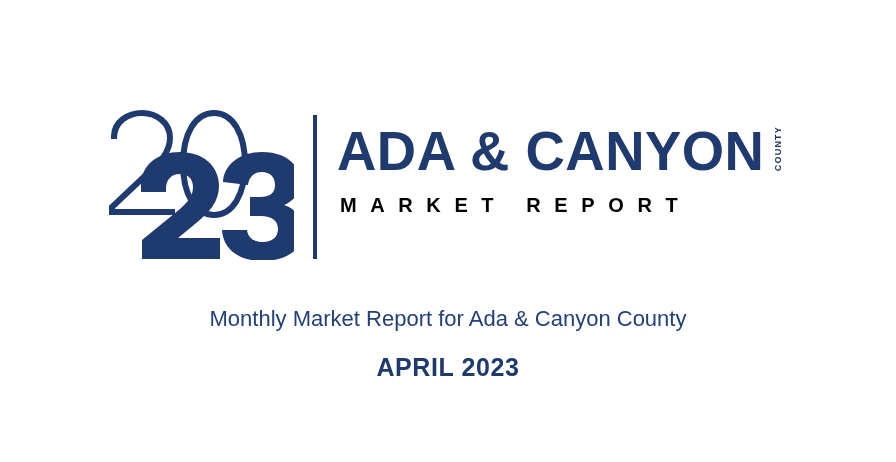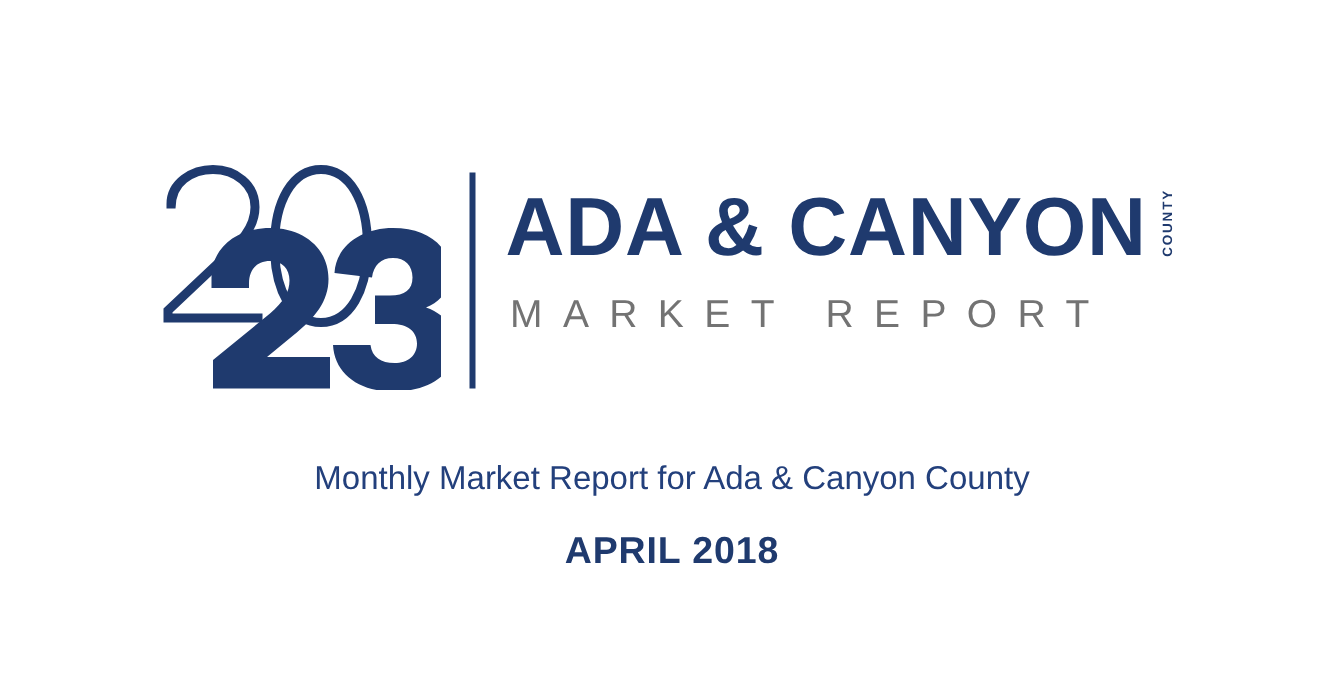--- a/index.html
+++ b/index.html
@@ -89,23 +89,23 @@
     margin-left: 5px;
     margin-top: 2px;
     line-height: 1;
   }
 
   .logo-subtitle {
     position: absolute;
     left: 3px;
     top: 86px;
     font-family: "Liberation Sans", sans-serif;
-    font-size: 26px;
-    font-weight: normal;
-    color: #737373;
+    font-size: 20px;
+    font-weight: bold;
+    color: #000000;
     letter-spacing: 13.6px;
     white-space: nowrap;
   }
 
   
   .caption-block {
     position: absolute;
     left: 0;
     top: 306px;
     width: 896px;
@@ -163,16 +163,16 @@
         <span class="logo-title">ADA &amp; CANYON</span>
         <span class="logo-county">COUNTY</span>
       </div>
       <div class="logo-subtitle">MARKET REPORT</div>
     </div>
 
   </div>
 
   <div class="caption-block">
     <div class="caption-line">Monthly Market Report for Ada &amp; Canyon County</div>
-    <div class="caption-month">APRIL 2018</div>
+    <div class="caption-month">APRIL 2023</div>
   </div>
 
 </div>
 
 </body></html>

